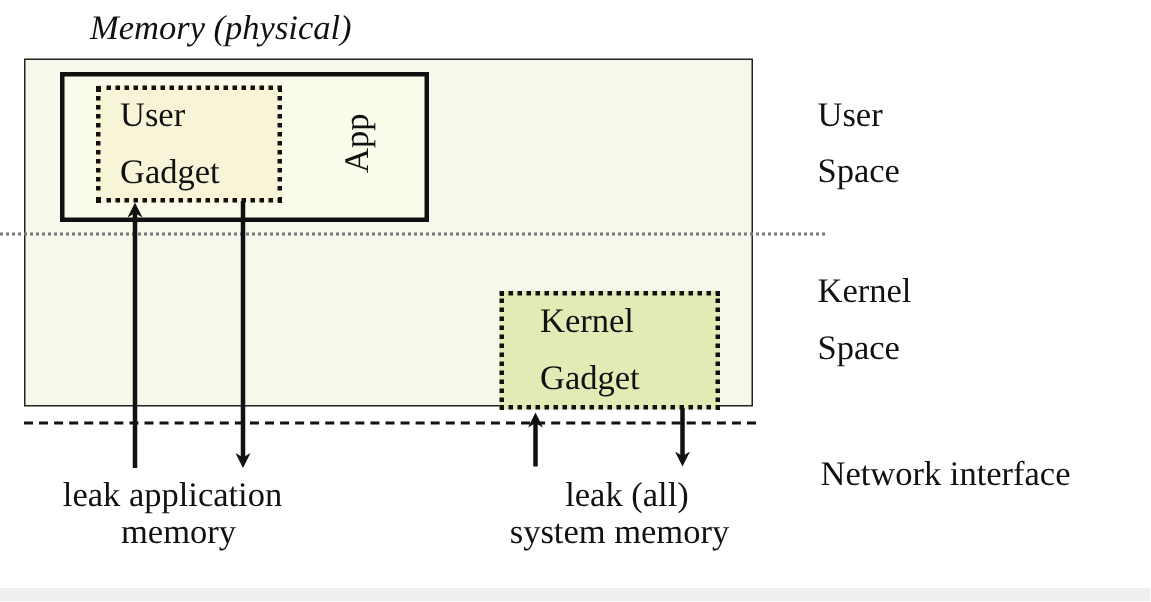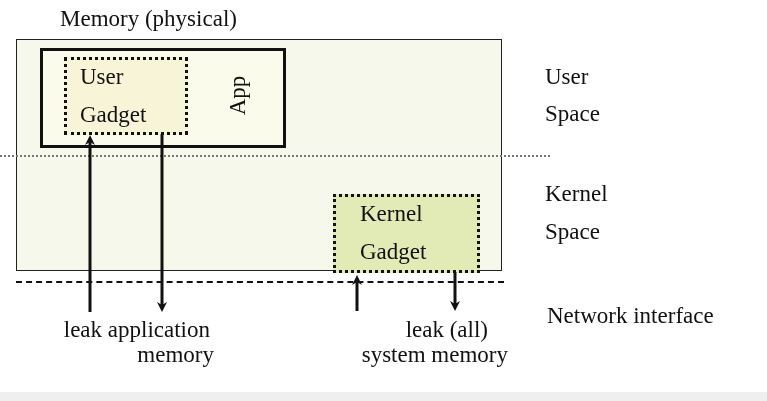--- a/index.html
+++ b/index.html
@@ -4,21 +4,21 @@
   <style>
     html, body { margin: 0; padding: 0; }
     body {
       width: 767px; height: 401px; position: relative; overflow: hidden;
       background: #ffffff;
       font-family: "Liberation Serif", "DejaVu Serif", serif;
       color: #111;
     }
     .abs { position: absolute; }
     .txt { font-size: 23px; line-height: 1; white-space: nowrap; }
-    #title { left: 60px; top: 7px; }
+    #title { left: 60px; top: 7px; font-style: italic; }
     #outer {
       left: 16px; top: 39px; width: 486px; height: 232px;
       background: #f7f8ec; border: 1px solid #222; box-sizing: border-box;
     }
     #app {
       left: 40px; top: 48px; width: 246px; height: 100px;
       background: #fbfbec; border: 3px solid #111; box-sizing: border-box;
     }
     #user-gadget {
       left: 64px; top: 57px; width: 124px; height: 78px;
@@ -36,21 +36,21 @@
       border-top: 2px dotted #777;
     }
     #net-line {
       left: 16px; top: 281px; width: 488px; height: 0;
       border-top: 2px dashed #111;
     }
     #bottom-bar {
       left: 0; top: 392px; width: 767px; height: 9px; background: #efefef;
     }
     svg#arrows { position: absolute; left: 0; top: 0; }
-    .center { text-align: right; }
+    .center { text-align: center; }
   </style>
 </head>
 <body>
 
 <div class="abs txt" id="title">Memory (physical)</div>
 
 <div class="abs" id="outer" style="background: rgb(247, 248, 236);"></div>
 <div class="abs" id="user-divider"></div>
 
 <div class="abs" id="app" style="background: rgb(251, 251, 236);"></div>
@@ -79,16 +79,16 @@
     </marker>
   </defs>
   <line x1="90" y1="312" x2="90" y2="140" stroke="#111" stroke-width="3" marker-end="url(#ah)"></line>
   <line x1="162" y1="134" x2="162" y2="307" stroke="#111" stroke-width="3" marker-end="url(#ah)"></line>
   <line x1="357" y1="311" x2="357" y2="280" stroke="#111" stroke-width="3" marker-end="url(#ah)"></line>
   <line x1="455" y1="272" x2="455" y2="306" stroke="#111" stroke-width="3" marker-end="url(#ah)"></line>
 </svg>
 
 <div class="abs txt center" style="left:20px; top:318px; width:190px;">leak application</div>
 <div class="abs txt center" style="left:24px; top:343px; width:190px;">memory</div>
-<div class="abs txt center" style="left:298px; top:318px; width:190px;">leak (all)</div>
+<div class="abs txt center" style="left:323px; top:318px; width:190px;">leak (all)</div>
 <div class="abs txt center" style="left:318px; top:343px; width:190px;">system memory</div>
 
 <div class="abs" id="bottom-bar"></div>
 
 </body></html>

